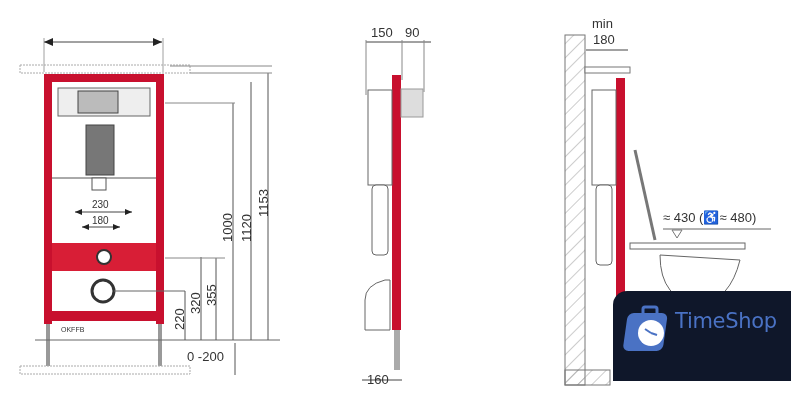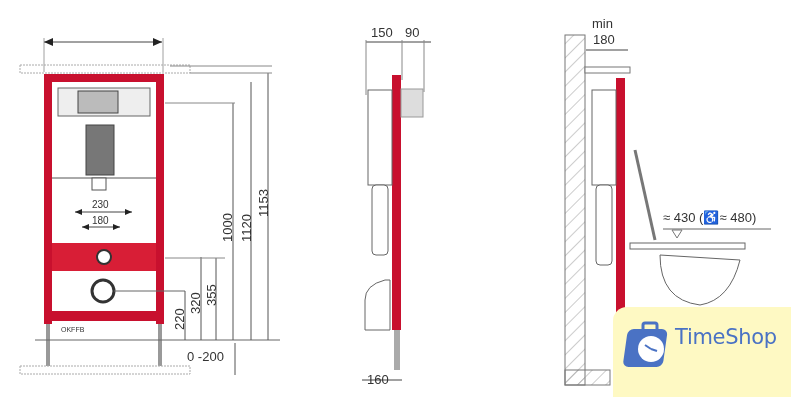--- a/index.html
+++ b/index.html
@@ -1,20 +1,20 @@
 <!DOCTYPE html>
 <html><head>
 <meta charset="utf-8">
 <style>
   html,body{margin:0;padding:0;background:#fff;}
   body{width:791px;height:408px;position:relative;overflow:hidden;font-family:"Liberation Sans",sans-serif;}
   svg{position:absolute;left:0;top:0;}
   .dim{font-family:"Liberation Sans",sans-serif;font-size:13px;fill:#333;}
   .small{font-size:10px;}
-  .logo{position:absolute;left:613px;top:307px;width:178px;height:90px;background:#fef9c3;border-radius:14px 0 0 0;}
+  .logo{position:absolute;left:613px;top:291px;width:178px;height:90px;background:#0f172a;border-radius:14px 0 0 0;}
   .logo-text{position:absolute;left:62px;top:18px;font-family:"DejaVu Sans",sans-serif;font-size:21px;color:#4a72c4;font-weight:500;letter-spacing:-0.3px;}
 </style>
 </head>
 <body>
 
 <svg width="791" height="408" viewBox="0 0 791 408">
 
   <g>
 
     <line x1="44" y1="42" x2="162" y2="42" stroke="#444" stroke-width="1"></line>

